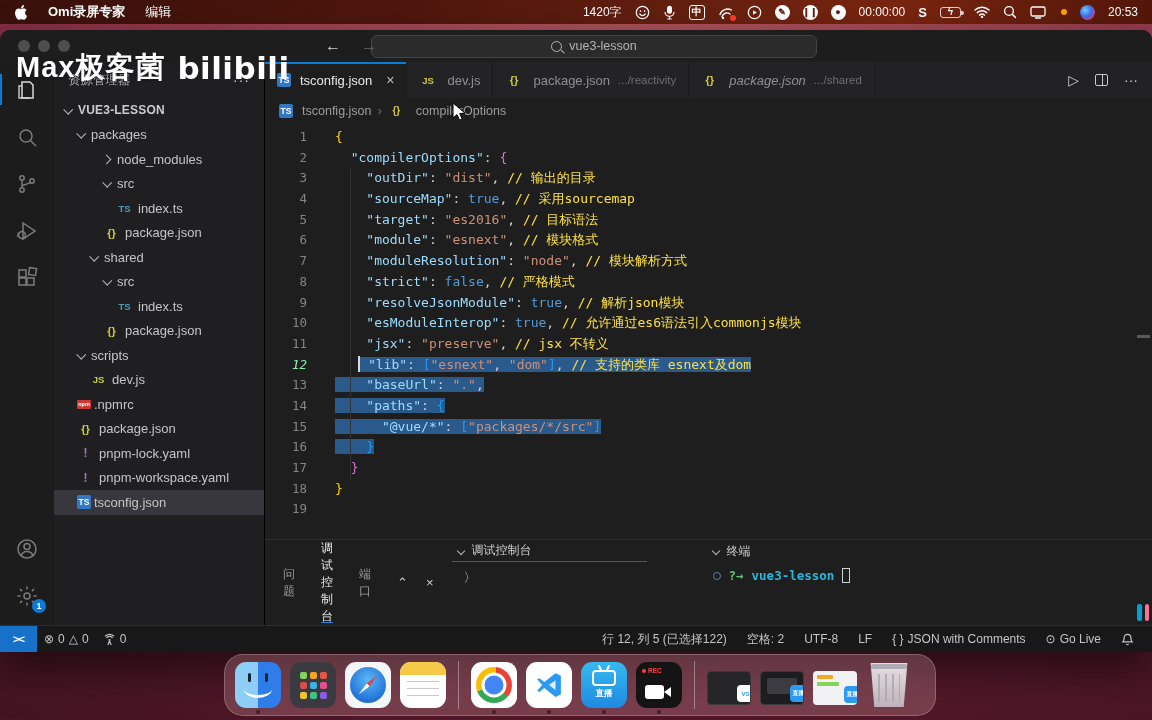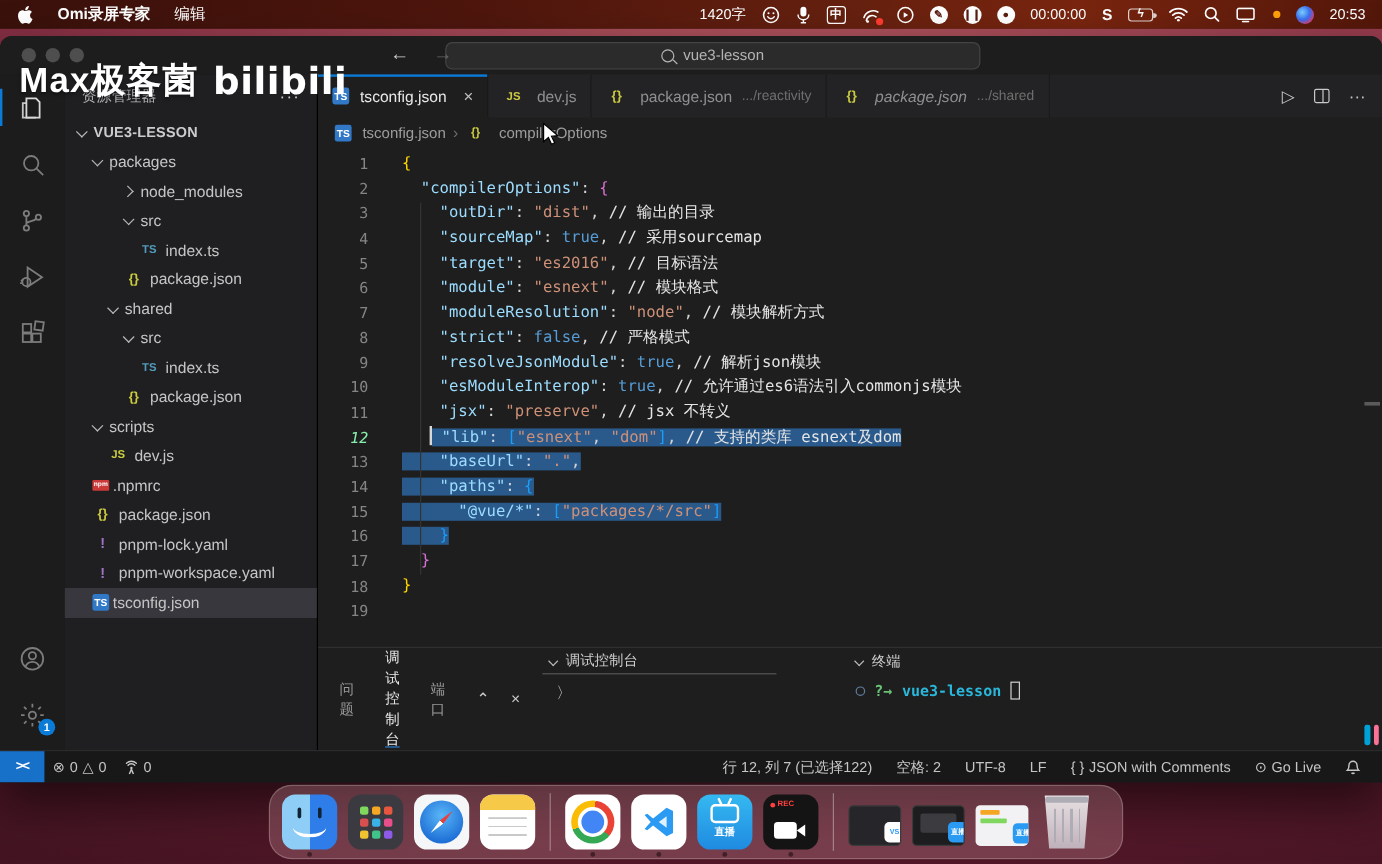--- a/index.html
+++ b/index.html
@@ -108,21 +108,21 @@
   .crumbs{flex:0 0 25px;display:flex;align-items:center;gap:6px;padding-left:14px;font-size:12.5px;color:#9d9d9d;}
   .crumb-sep{color:#6d6d6d;font-size:13px;}
   .crumbs .fi-json{font-size:10px;}
 
   .code{flex:1;position:relative;font-family:"DejaVu Sans Mono",monospace;font-size:13px;line-height:20.7px;
     padding-top:4px;overflow:hidden;}
   .cline{display:flex;height:20.7px;white-space:pre;}
   .ln{flex:0 0 42px;text-align:right;color:#858585;font-size:12.5px;user-select:none;}
   .cline.cur .ln{color:#86efac;font-style:italic;}
   .lc{padding-left:28px;}
-  .tp{color:#d4d4d4}.tk{color:#9cdcfe}.ts2{color:#ce9178}.tw{color:#569cd6}.tc{color:#e5e5e5}
+  .tp{color:#d4d4d4}.tk{color:#9cdcfe}.ts2{color:#ce9178}.tw{color:#569cd6}.tc{color:#fde047}
   .tb1{color:#ffd700}.tb2{color:#da70d6}.tb3{color:#179fff}
   .selseg{background:#2a5a8c;}
   .caret{display:inline-block;width:1.6px;height:16px;background:#d8d8d8;vertical-align:-3px;}
   .iguide{position:absolute;width:1px;background:#333;left:85px;top:46px;height:310px;}
   .mini-slider{position:absolute;right:2px;top:212px;width:13px;height:3px;background:#5a5a5a;}
 
   
   .panel{flex:0 0 81px;border-top:1px solid #2f2f2f;display:flex;flex-direction:row;}
   .ptabs{flex:0 0 27px;display:flex;align-items:center;gap:26px;padding:0 18px;font-size:12px;color:#9a9a9a;}
   .ptab{position:relative;height:100%;display:flex;align-items:center;cursor:pointer;}
@@ -568,21 +568,21 @@
         </div>
         <div class="sb-item tower">
           <svg viewBox="0 0 14 14">
               <path d="M4 5a4 4 0 0 1 6 0M2.6 3.2a6.3 6.3 0 0 1 8.8 0" stroke-linecap="round"></path>
               <circle cx="7" cy="7.5" r="1.1" fill="#c5c5c5" stroke="none"></circle>
               <path d="M7 8.6L5.2 13M7 8.6L8.8 13"></path>
             </svg>
           <span>0</span>
         </div>
         <div class="sb-right">
-          <div class="sb-item">行 12, 列 7 (已选择122)</div>
+          <div class="sb-item">行 12, 列 5 (已选择122)</div>
           <div class="sb-item">空格: 2</div>
           <div class="sb-item">UTF-8</div>
           <div class="sb-item">LF</div>
           <div class="sb-item">
             <span>{ }</span>
             <span>JSON with Comments</span>
           </div>
           <div class="sb-item">
             <span>⊙</span>
             <span>Go Live</span>

